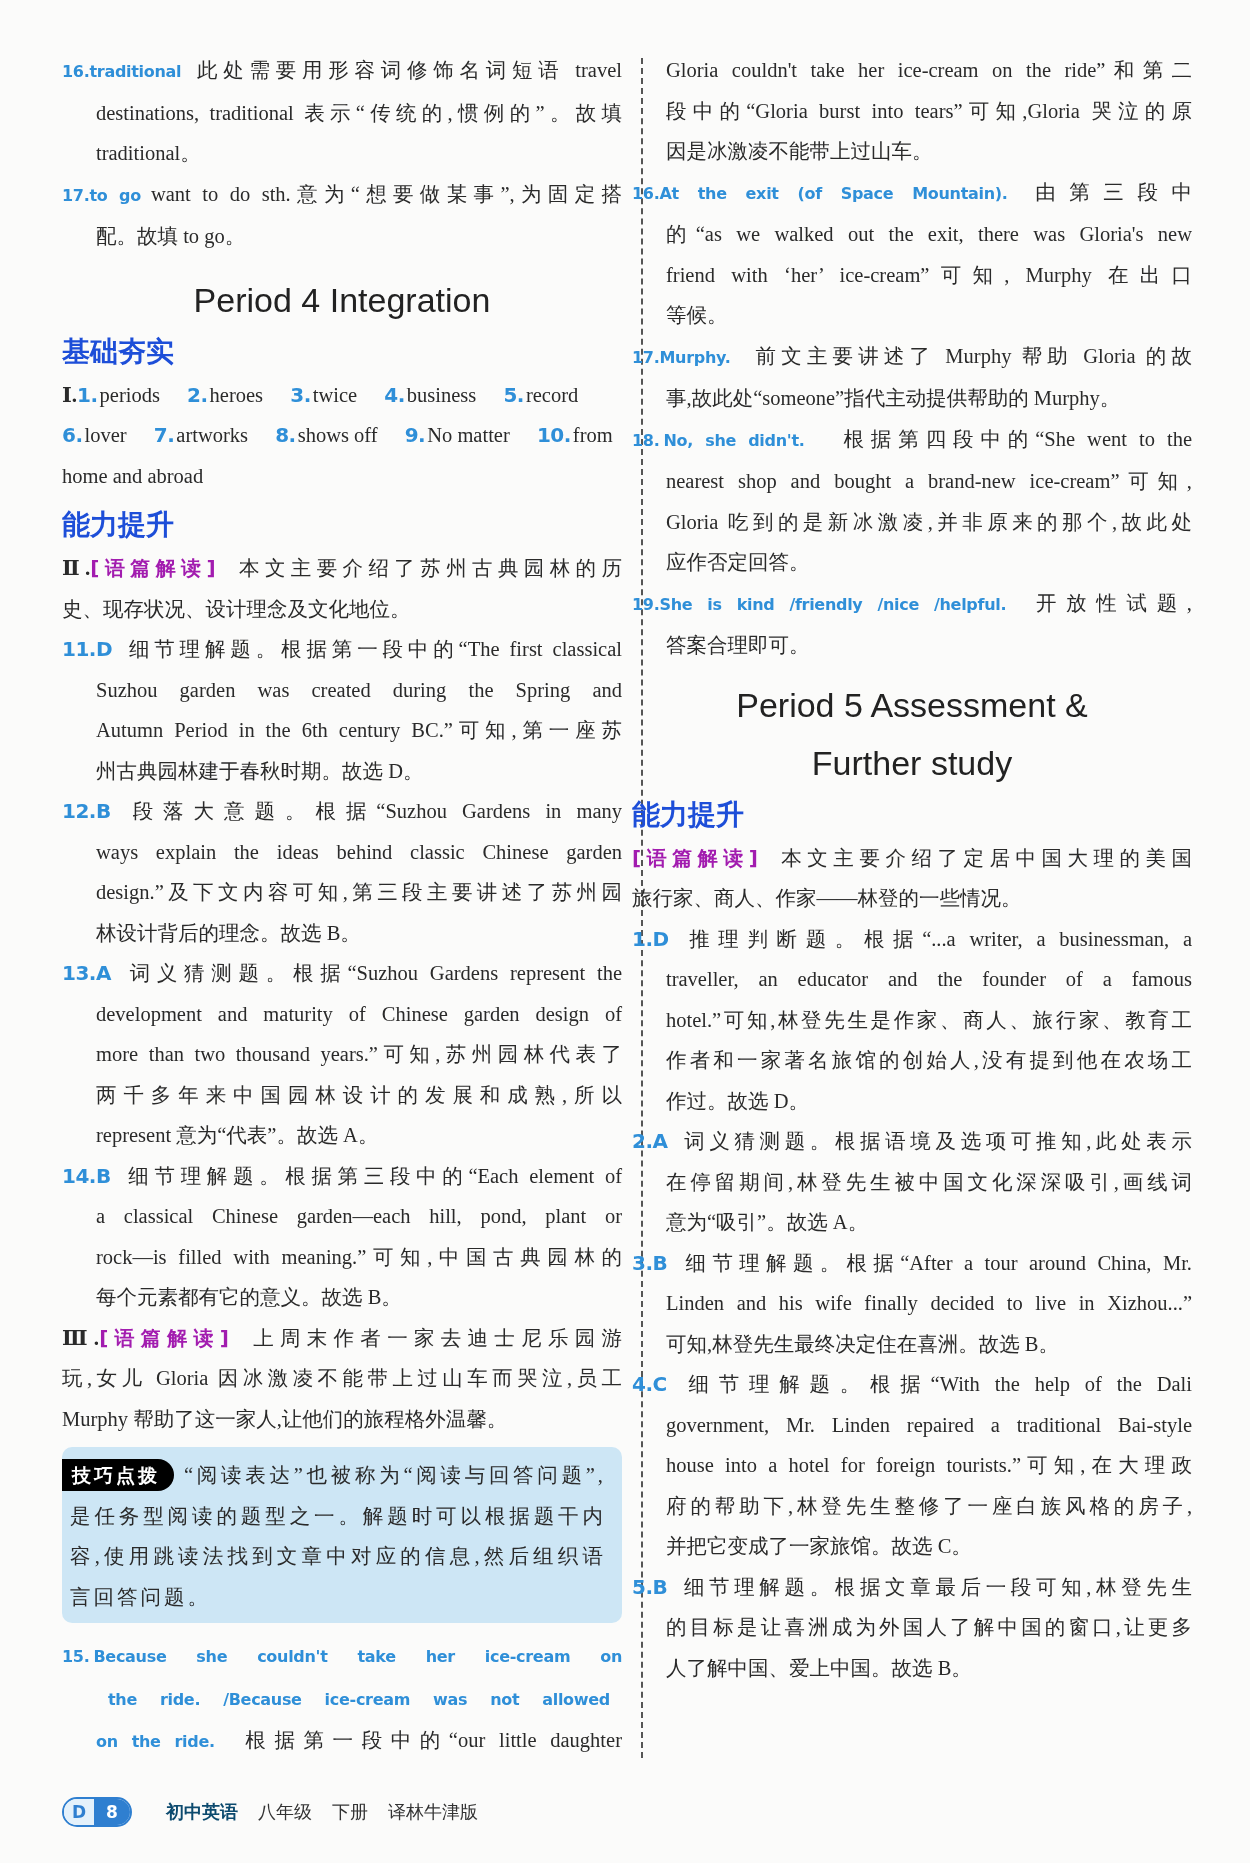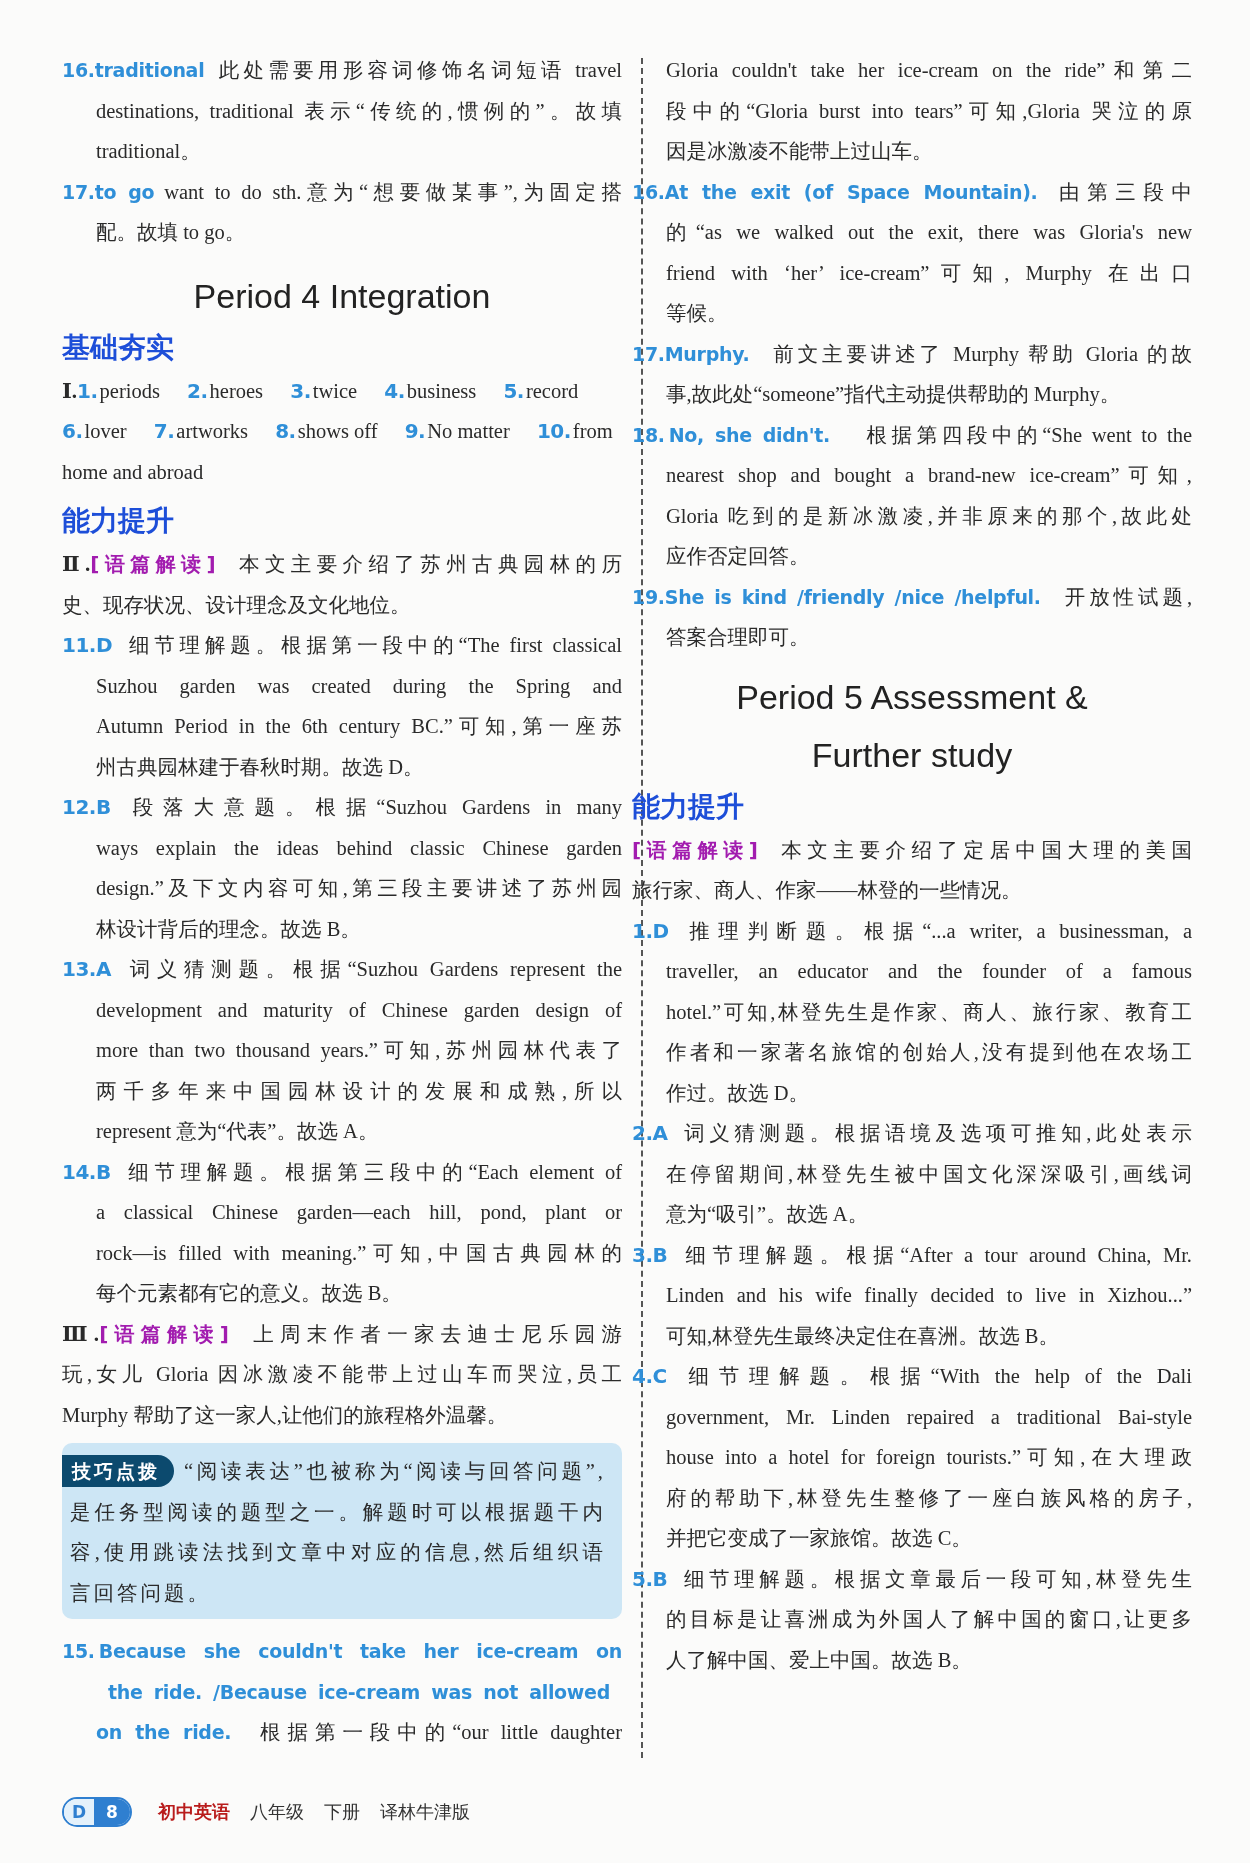--- a/index.html
+++ b/index.html
@@ -9,34 +9,34 @@
   }
   .col { position:absolute; top:50px; }
   .col-left { left:62px; width:560px; }
   .col-right { left:632px; width:560px; }
   .divider { position:absolute; left:641px; top:58px; height:1700px; border-left:2px dashed #555; }
   .line { font-size:20.5px; line-height:40.5px; white-space:nowrap; }
   .just { text-align:justify; text-align-last:justify; }
   .indent { padding-left:34px; }
   .indent2 { padding-left:34px; }
   .qnum { font-family:"DejaVu Sans","Liberation Sans",sans-serif; color:#2f8fd8; font-size:20px; font-weight:600; margin-right:12px; letter-spacing:-0.5px; }
-  .ans { font-family:"DejaVu Sans","Liberation Sans",sans-serif; color:#2f8fd8; font-size:19px; font-weight:600; margin-right:10px; letter-spacing:-0.3px; }
+  .ans { font-family:"DejaVu Sans","Liberation Sans",sans-serif; color:#2f8fd8; font-size:16px; font-weight:600; margin-right:10px; letter-spacing:-0.3px; }
   .roman { font-weight:bold; font-size:21px; }
   .bracket { color:#a21caf; font-family:"DejaVu Sans",sans-serif; font-weight:bold; font-size:20px; margin-right:18px; }
   .period-title { font-family:"Liberation Sans","DejaVu Sans",sans-serif; font-size:34px; color:#222; text-align:center; line-height:58px; }
   .section-head { font-family:Liberation Serif, serif; font-weight:bold; color:#1d4ed8; font-size:28px; line-height:46px; }
   .fill { margin-right:22px; }
   .tipbox { background:#cde6f5; border-radius:10px; margin:8px 0 12px 0; padding:8px 16px 6px 0; }
-  .tip-tag { display:inline-block; background:#0c4a6e; color:#fff; font-family:"DejaVu Sans",sans-serif; font-weight:bold; font-size:19px; padding:0 14px 0 10px; border-radius:0 16px 16px 0; line-height:32px; margin-right:10px; }
+  .tip-tag { display:inline-block; background:#000000; color:#fff; font-family:"DejaVu Sans",sans-serif; font-weight:bold; font-size:19px; padding:0 14px 0 10px; border-radius:0 16px 16px 0; line-height:32px; margin-right:10px; }
   .tipbox .line { padding-left:8px; font-size:20.5px; letter-spacing:3px; }
   .footer { position:absolute; left:62px; top:1796px; height:32px; display:flex; align-items:center; font-family:"DejaVu Sans",sans-serif; }
   .pill { display:flex; border:2px solid #2f7fd0; border-radius:16px; overflow:hidden; height:26px; width:66px; }
   .pill-d { background:#e4f1fb; color:#2f7fd0; font-weight:bold; font-size:17px; width:30px; text-align:center; line-height:26px; }
   .pill-n { background:#2f7fd0; color:#fff; font-weight:bold; font-size:17px; flex:1; text-align:center; line-height:26px; }
-  .footer-title { font-weight:bold; font-size:18px; margin-left:26px; color:#b91c1c; }
+  .footer-title { font-weight:bold; font-size:18px; margin-left:34px; color:#0c4a6e; }
   .footer-meta { font-size:18px; margin-left:20px; color:#333; }
 </style>
 </head>
 <body>
 
 <div class="divider"></div>
 
 <div class="col col-left">
   <div>
     <div class="line just"><span class="ans">16.traditional</span><span>此处需要用形容词修饰名词短语 travel</span></div>

